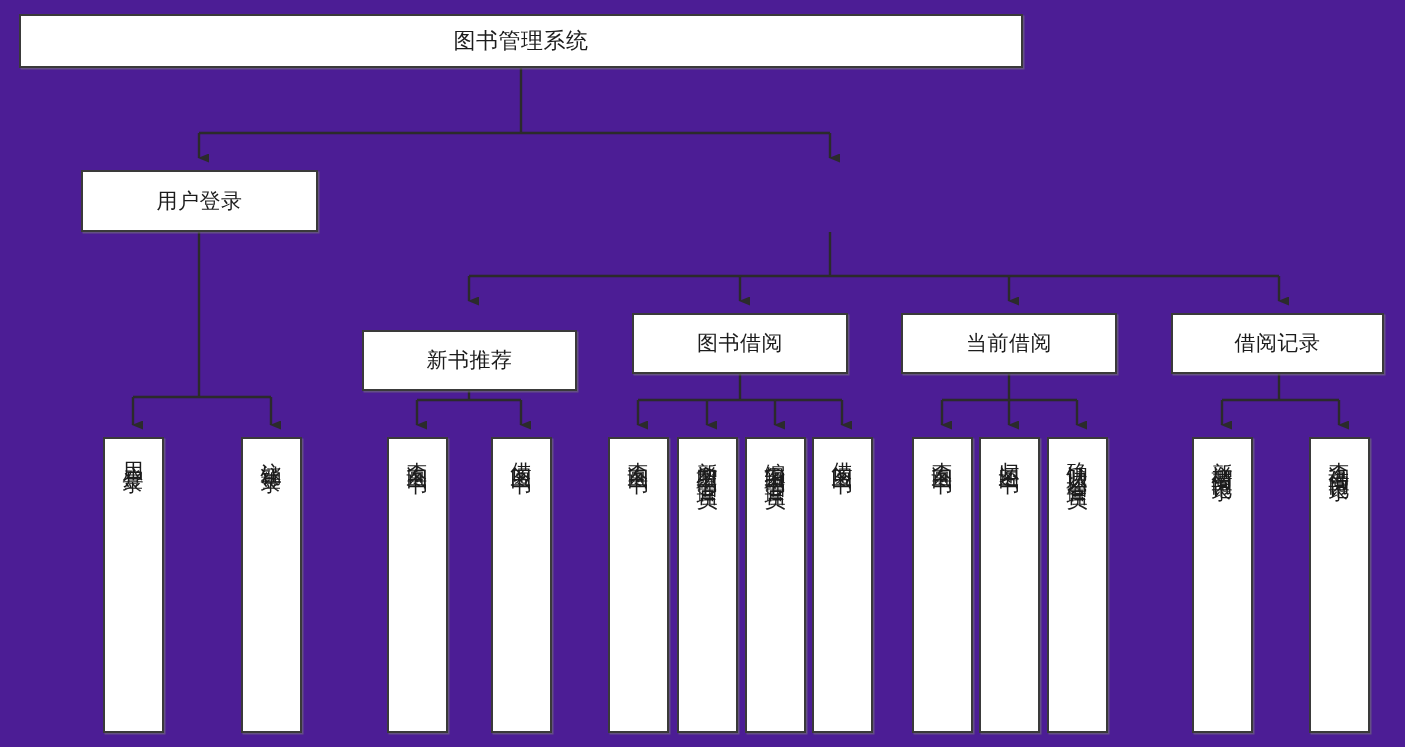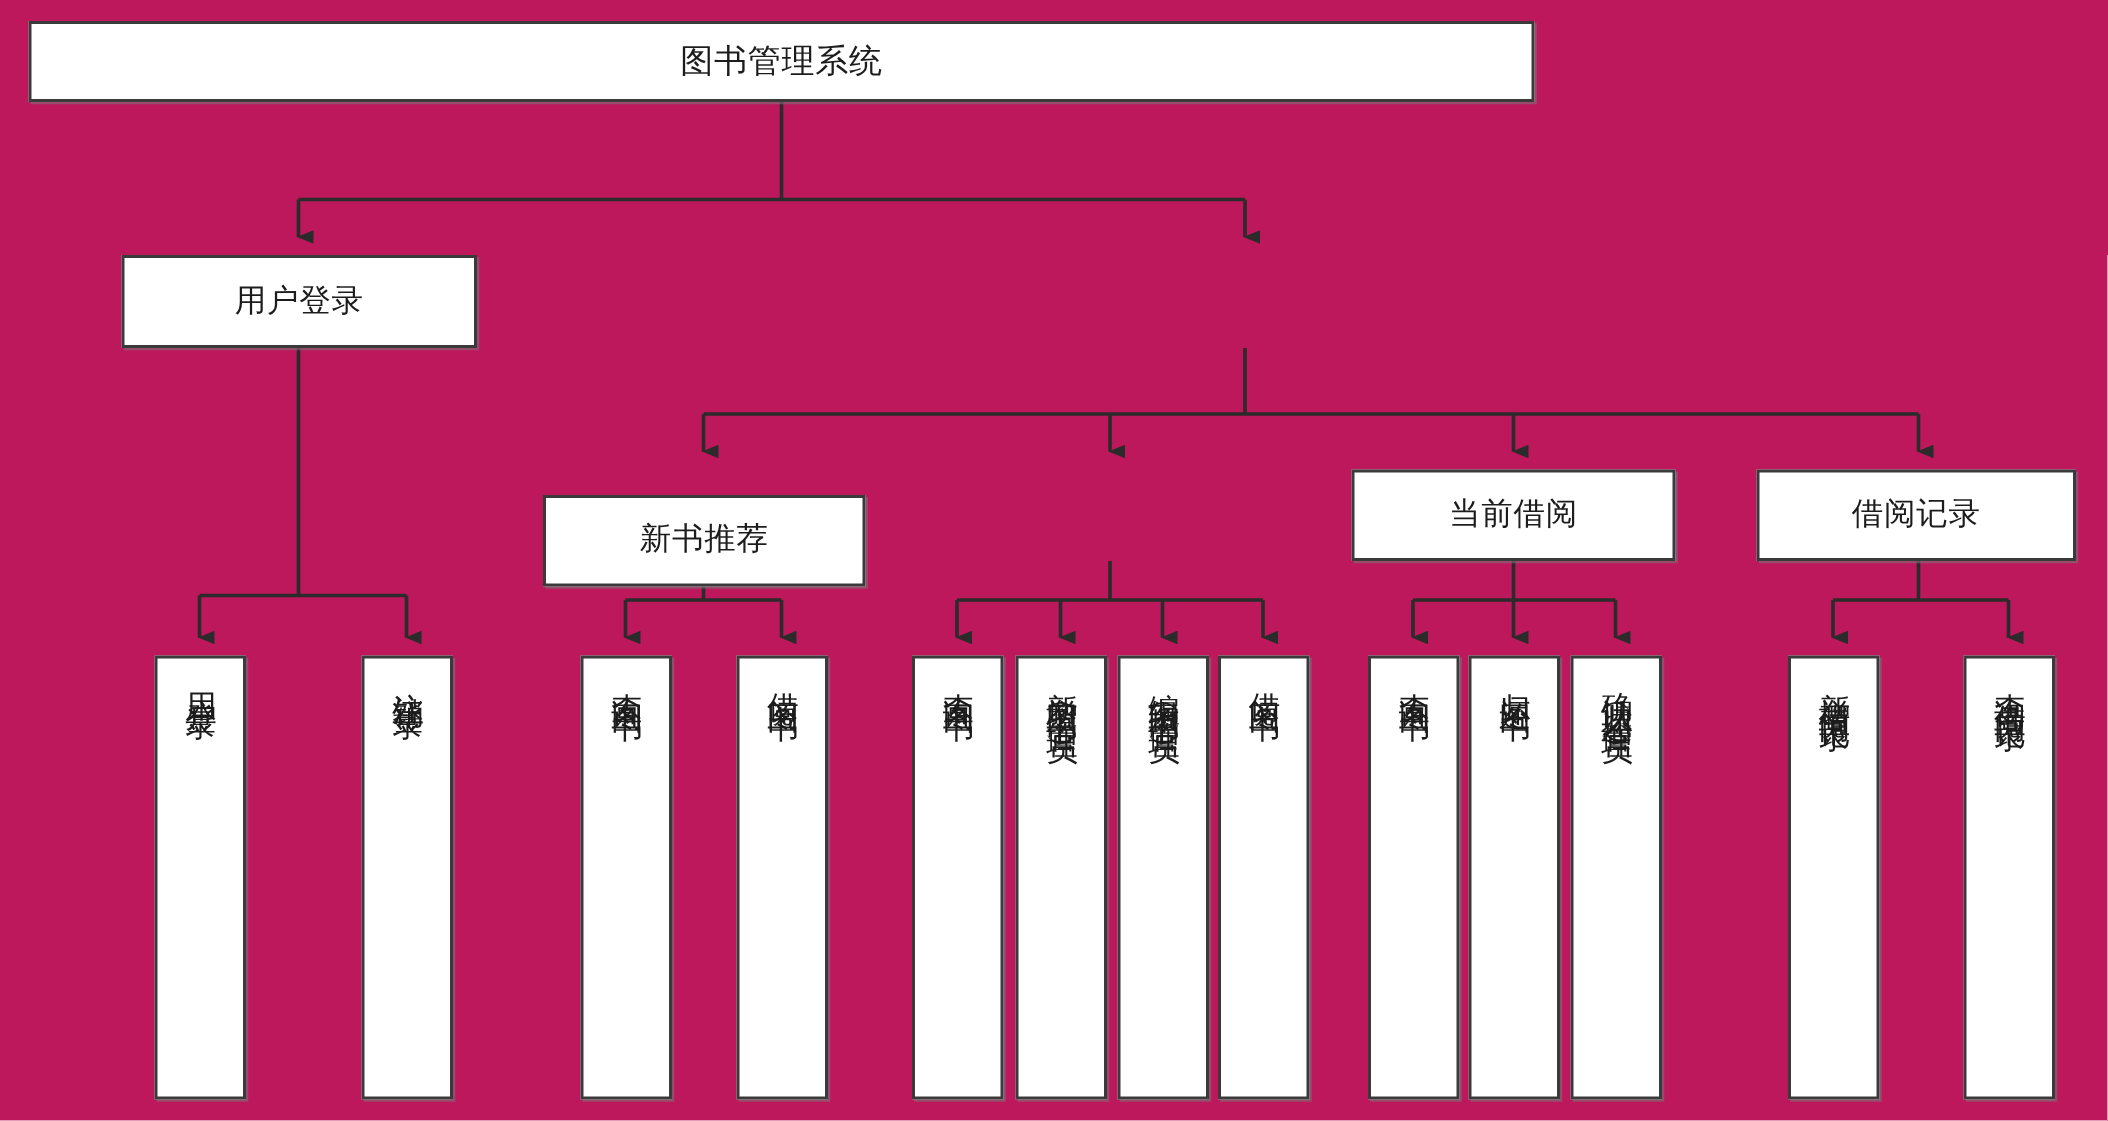--- a/index.html
+++ b/index.html
@@ -7,21 +7,21 @@
     padding: 0;
     background: #ffffff;
   }
   body {
     font-family: "Liberation Sans", "DejaVu Sans", sans-serif;
   }
   #stage {
     position: relative;
     width: 1405px;
     height: 747px;
-    background: #be185d;
+    background: #4c1d95;
     overflow: hidden;
   }
   svg#wires {
     position: absolute;
     left: 0;
     top: 0;
     width: 1405px;
     height: 747px;
     pointer-events: none;
   }
@@ -132,20 +132,23 @@
     <span class="label">图书管理系统</span>
   </div>
 
   <div class="node horiz" style="left:81px; top:170px; width:237px; height:62px;">
     <span class="label">用户登录</span>
   </div>
 
   <div class="node horiz" style="left:362px; top:330px; width:215px; height:61px;">
     <span class="label">新书推荐</span>
   </div>
+  <div class="node horiz" style="left:632px; top:313px; width:216px; height:61px;">
+    <span class="label">图书借阅</span>
+  </div>
   <div class="node horiz" style="left:901px; top:313px; width:216px; height:61px;">
     <span class="label">当前借阅</span>
   </div>
   <div class="node horiz" style="left:1171px; top:313px; width:213px; height:61px;">
     <span class="label">借阅记录</span>
   </div>
 
   <div class="node vert" style="left:103px; top:437px; width:61px; height:296px;">
     <span class="label">用户登录</span>
   </div>

